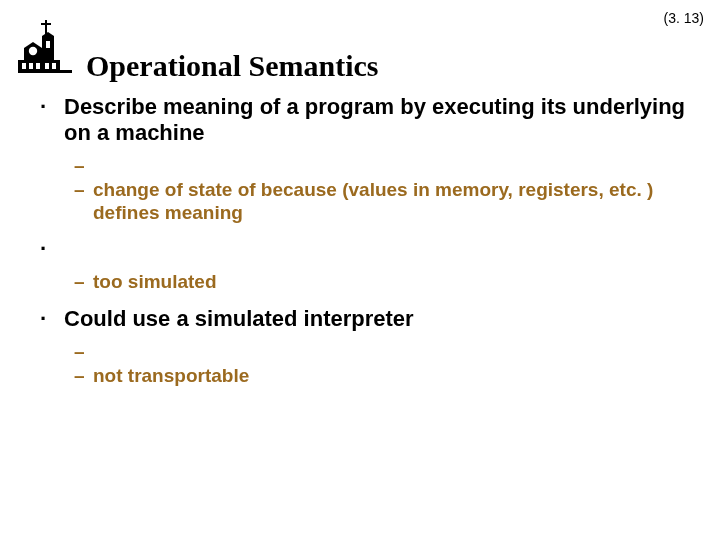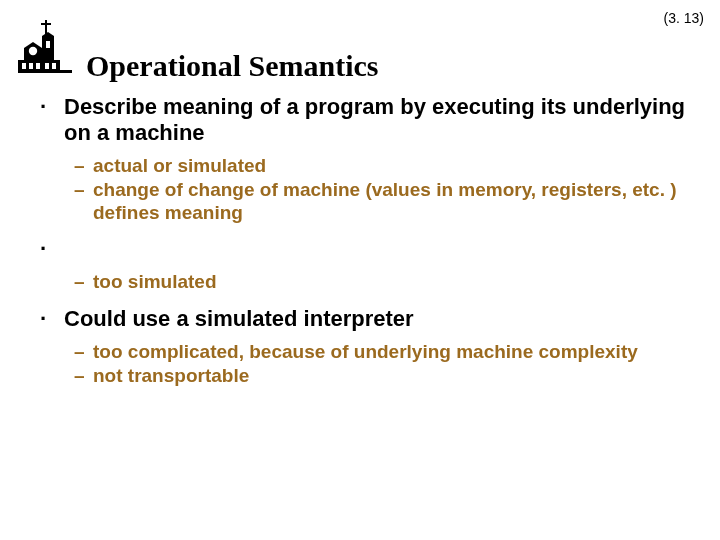--- a/index.html
+++ b/index.html
@@ -122,25 +122,24 @@
   <div class="content">
 
     <div class="group">
       <div class="bullet1">
         <span class="marker">·</span>
         <span>Describe meaning of a program by executing its underlying on a machine</span>
       </div>
       <div class="subgroup">
         <div class="bullet2">
           <span class="marker">–</span>
-          <span>actual or simulated</span>
         </div>
         <div class="bullet2">
           <span class="marker">–</span>
-          <span>change of change of machine (values in memory, registers, etc. ) defines meaning</span>
+          <span>change of state of because (values in memory, registers, etc. ) defines meaning</span>
         </div>
       </div>
     </div>
 
     <div class="group">
       <div class="bullet1">
         <span class="marker">·</span>
       </div>
       <div class="subgroup">
         <div class="bullet2">
@@ -151,21 +150,20 @@
     </div>
 
     <div class="group">
       <div class="bullet1">
         <span class="marker">·</span>
         <span>Could use a simulated interpreter</span>
       </div>
       <div class="subgroup">
         <div class="bullet2">
           <span class="marker">–</span>
-          <span>too complicated, because of underlying machine complexity</span>
         </div>
         <div class="bullet2">
           <span class="marker">–</span>
           <span>not transportable</span>
         </div>
       </div>
     </div>
 
   </div>
 </div>

